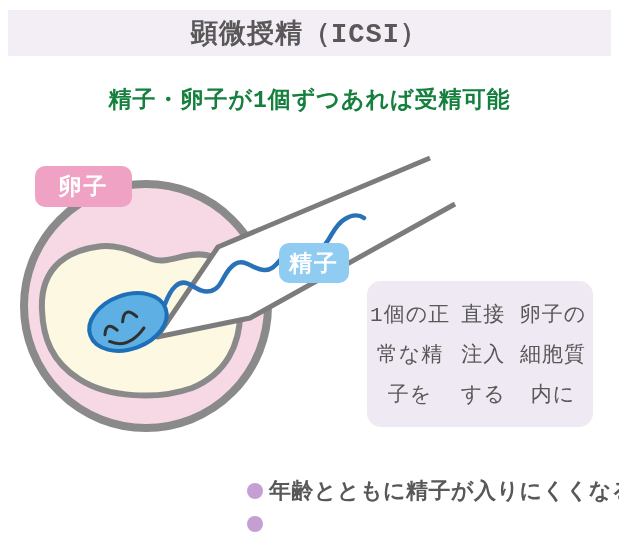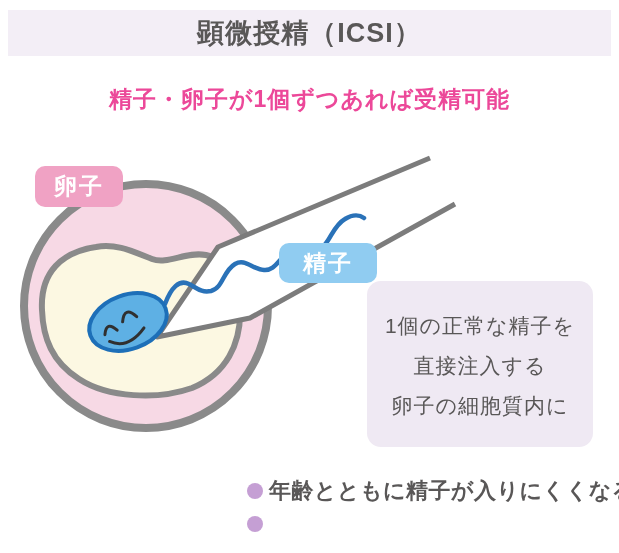--- a/index.html
+++ b/index.html
@@ -1,47 +1,47 @@
 <!DOCTYPE html>
 <html><head>
 <meta charset="utf-8">
 <style>
   html,body{margin:0;padding:0;background:#ffffff;}
   #stage{
     position:relative;width:619px;height:553px;overflow:hidden;
-    font-family:Liberation Sans, sans-serif;background:#ffffff;
+    font-family:Liberation Mono, monospace;background:#ffffff;
   }
   
   .header-bar{
     position:absolute;left:8px;top:10px;width:603px;height:46px;
     background:#f3eef6;display:flex;align-items:center;justify-content:center;
   }
   .header-title{
     font-size:27px;font-weight:bold;color:#595757;letter-spacing:1px;
   }
   
   .subtitle{
     position:absolute;left:0;top:84px;width:619px;text-align:center;
-    font-size:23px;font-weight:bold;color:#ec4899;letter-spacing:1px;
+    font-size:23px;font-weight:bold;color:#15803d;letter-spacing:1px;
   }
   
   #diagram{position:absolute;left:0;top:0;width:619px;height:553px;}
   
   .badge{
     position:absolute;display:flex;align-items:center;justify-content:center;
     color:#ffffff;font-weight:bold;font-size:23px;border-radius:10px;
     letter-spacing:2px;
   }
-  .badge-egg{left:35px;top:166px;width:88px;height:41px;background:#f0a2c4;}
-  .badge-sperm{left:279px;top:243px;width:98px;height:40px;background:#90ccf1;}
+  .badge-egg{left:35px;top:166px;width:97px;height:41px;background:#f0a2c4;}
+  .badge-sperm{left:279px;top:243px;width:70px;height:40px;background:#90ccf1;}
   
   .note-box{
-    position:absolute;left:367px;top:281px;width:226px;height:166px;
+    position:absolute;left:367px;top:281px;width:226px;height:146px;
     background:#efe9f3;border-radius:14px;
-    display:flex;flex-direction:column;align-items:center;justify-content:center;
+    display:flex;align-items:center;justify-content:center;
     padding-top:4px;box-sizing:border-box;
   }
   .note-line{
     font-size:21px;color:#595757;line-height:40px;text-align:center;
     letter-spacing:1px;
   }
   
   .bullet-list{position:absolute;left:247px;top:474px;}
   .bullet-row{display:flex;align-items:center;height:33px;}
   .bullet-dot{

